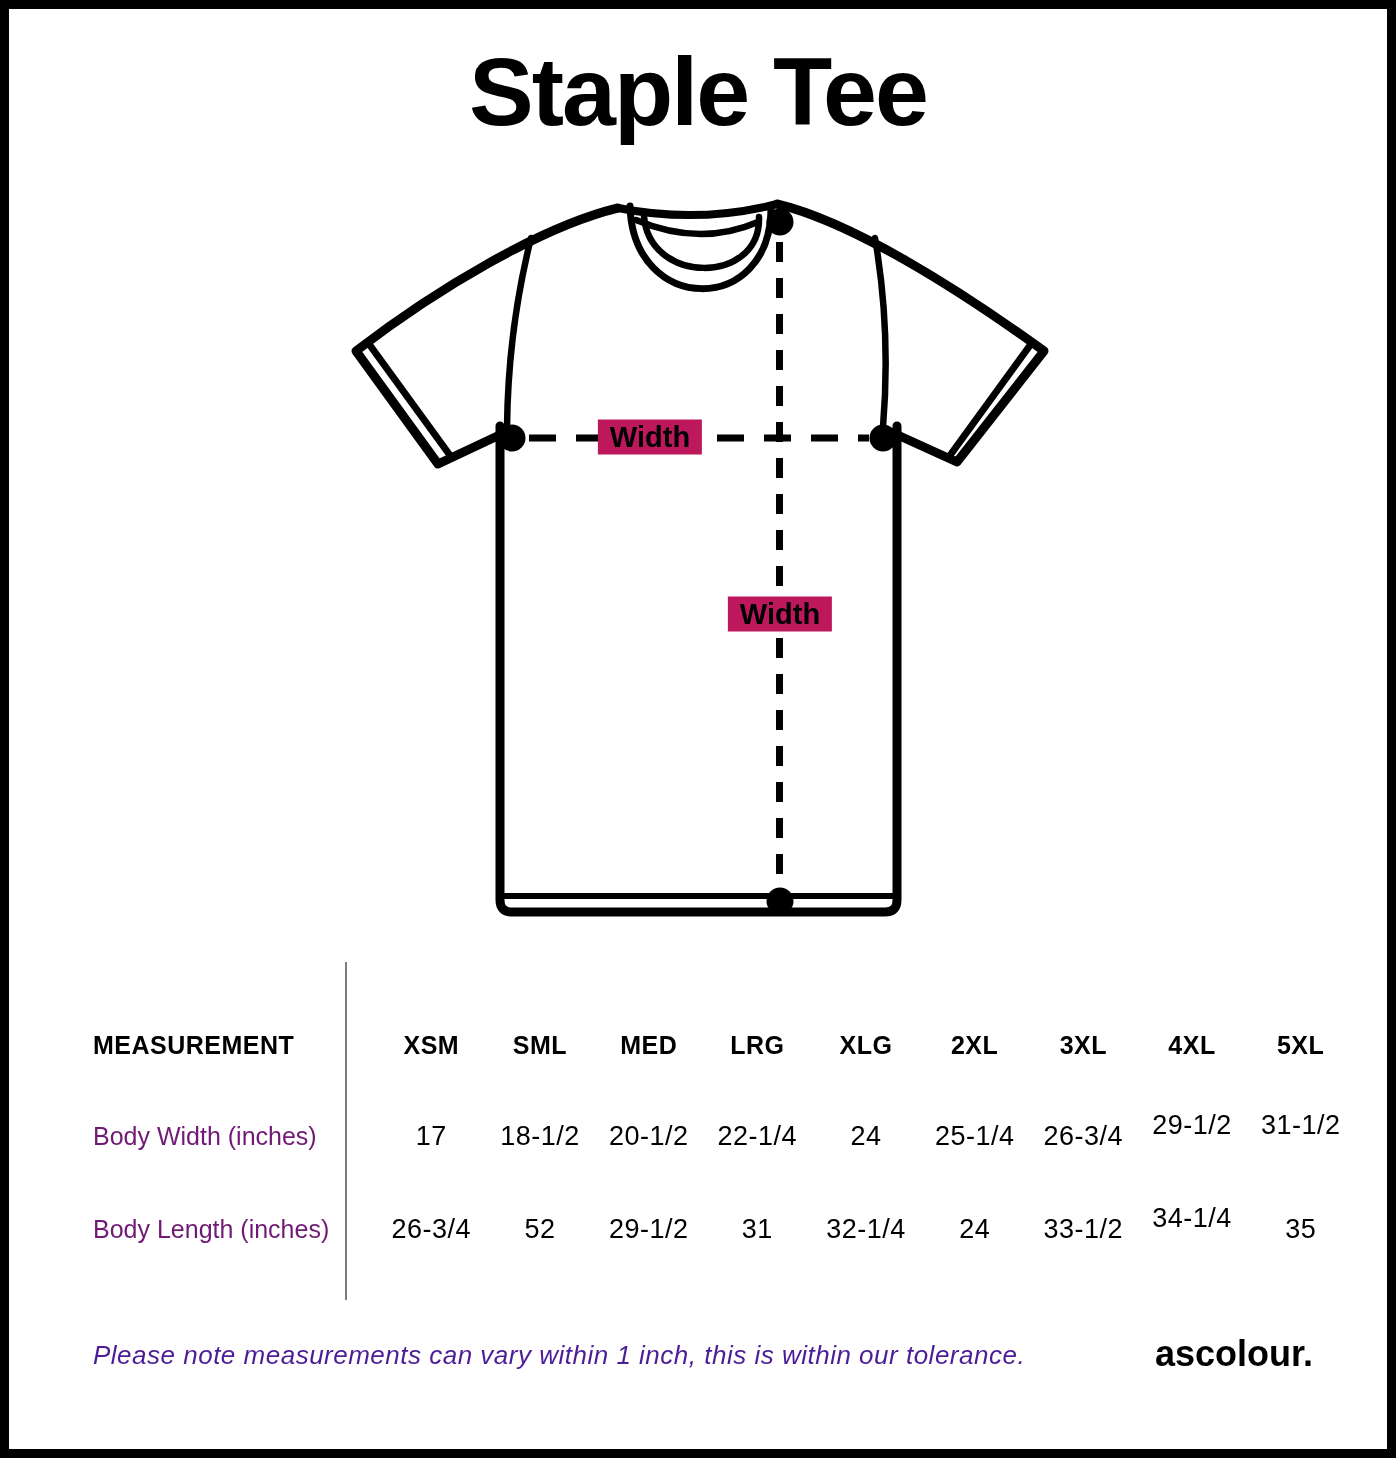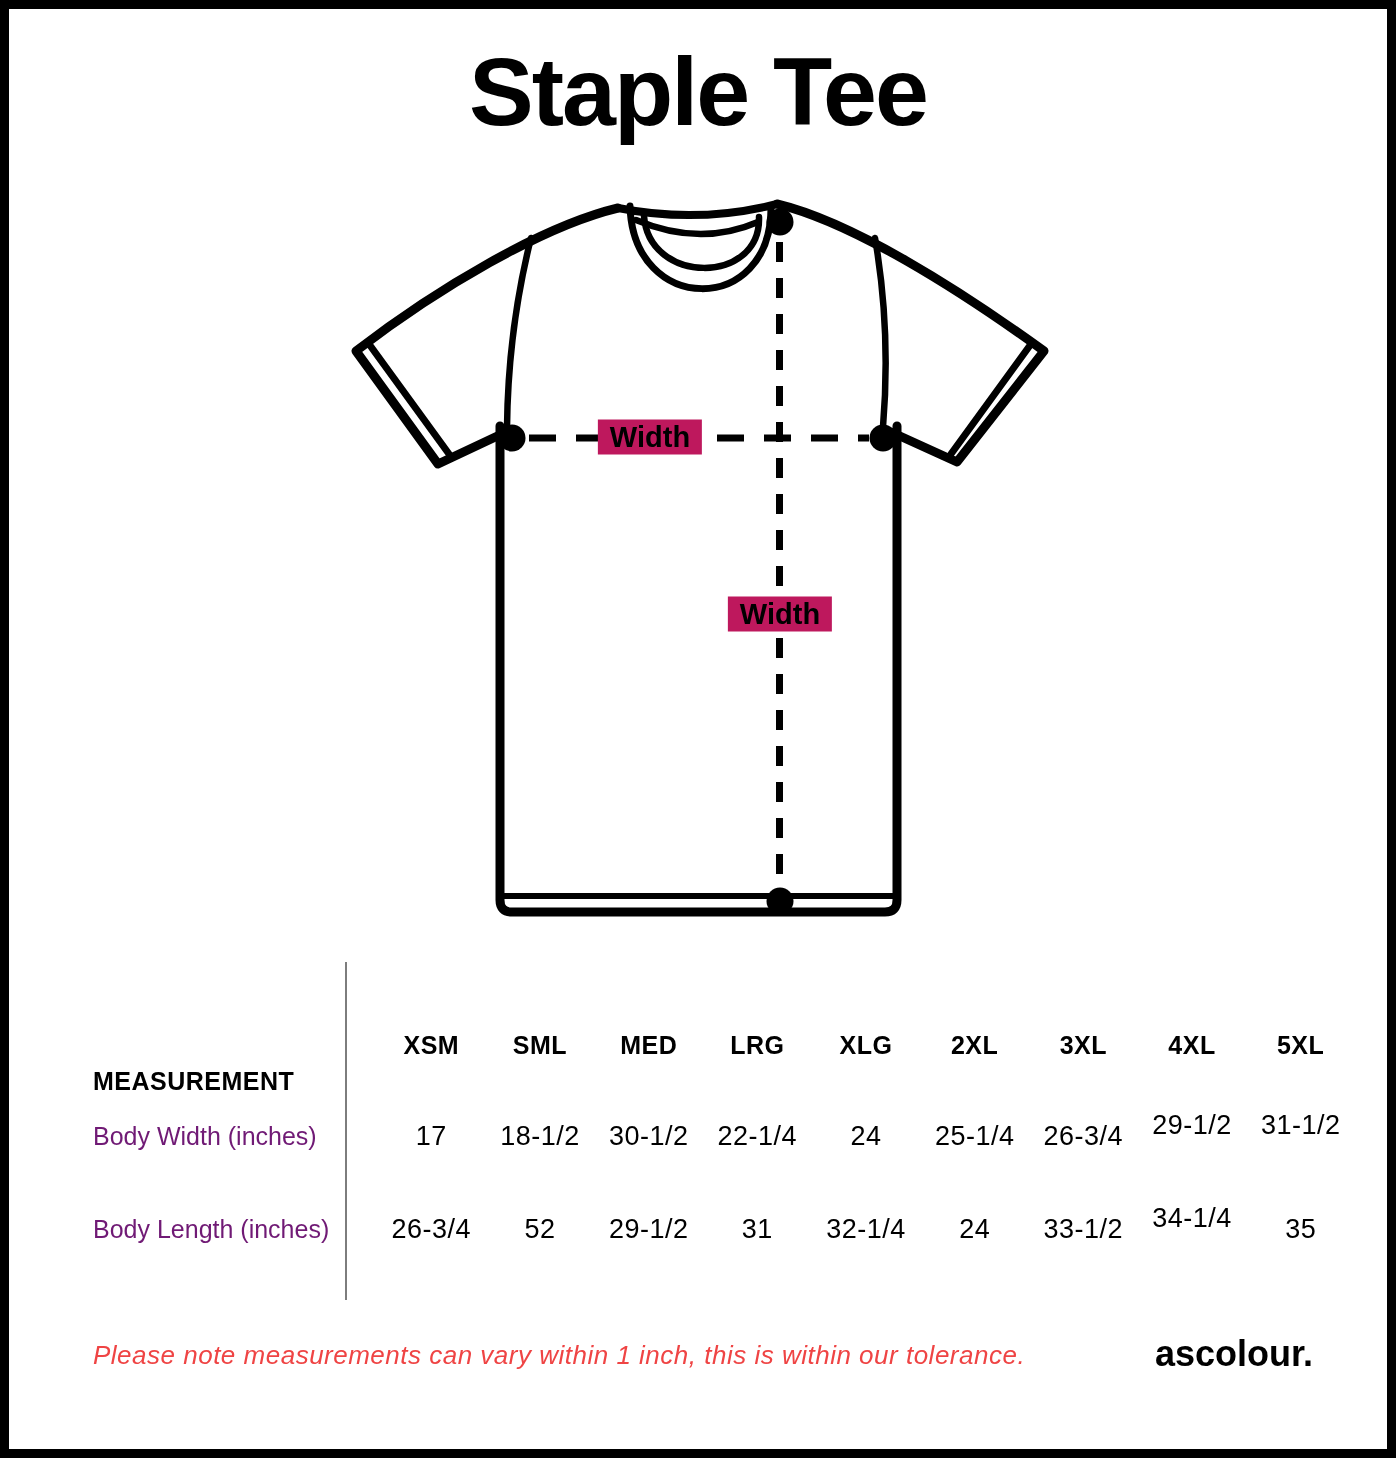--- a/index.html
+++ b/index.html
@@ -29,40 +29,40 @@
   .dim-label.length { left:771px; top:605px; }
 
   .col-divider {
     position:absolute; left:336px; top:953px;
     width:2px; height:338px; background:#7d7d7d;
   }
   .measure-cell {
     position:absolute; left:84px; width:260px;
     line-height:30px; white-space:nowrap;
   }
-  .measure-head { top:1021px; font-weight:bold; font-size:25px; letter-spacing:0.5px;margin-top:36px; }
+  .measure-head { top:1021px; font-weight:bold; font-size:25px; letter-spacing:0.5px; }
   .measure-row  { font-size:25px; color:#701a75; }
   .row1-y { top:1112px; }
   .row2-y { top:1205px; }
   .head-y { top:1021px; }
   .size-grid {
     position:absolute; left:368px; width:978px;
     display:grid; grid-template-columns:repeat(9,1fr);
   }
   .size-grid .cell { text-align:center; line-height:30px; white-space:nowrap; }
   .size-grid.header .cell { font-weight:bold; font-size:25px; letter-spacing:0.5px; }
   .size-grid.values .cell { font-size:27px; letter-spacing:0.5px; }
   
   .size-grid.row-0 .cell:nth-child(8),
   .size-grid.row-0 .cell:nth-child(9),
   .size-grid.row-1 .cell:nth-child(8) { transform:translateY(-11px); }
 
   .footer-note {
     position:absolute; left:84px; top:1331px;
-    font-style:italic; font-size:26px; color:#ef4444;
+    font-style:italic; font-size:26px; color:#4c1d95;
     letter-spacing:0.5px; white-space:nowrap;
   }
   .brand {
     position:absolute; left:1146px; top:1324px;
     font-size:36px; font-weight:bold; letter-spacing:0px;
   }
 </style>
 </head>
 <body>
 
@@ -115,21 +115,21 @@
     <div class="cell">2XL</div>
     <div class="cell">3XL</div>
     <div class="cell">4XL</div>
     <div class="cell">5XL</div>
   </div>
 
   <div class="measure-cell measure-row row1-y">Body Width (inches)</div>
   <div class="size-grid values row-0" style="top:1112px">
     <div class="cell">17</div>
     <div class="cell">18-1/2</div>
-    <div class="cell">30-1/2</div>
+    <div class="cell">20-1/2</div>
     <div class="cell">22-1/4</div>
     <div class="cell">24</div>
     <div class="cell">25-1/4</div>
     <div class="cell">26-3/4</div>
     <div class="cell">29-1/2</div>
     <div class="cell">31-1/2</div>
   </div>
 
   <div class="measure-cell measure-row row2-y">Body Length (inches)</div>
   <div class="size-grid values row-1" style="top:1205px">

